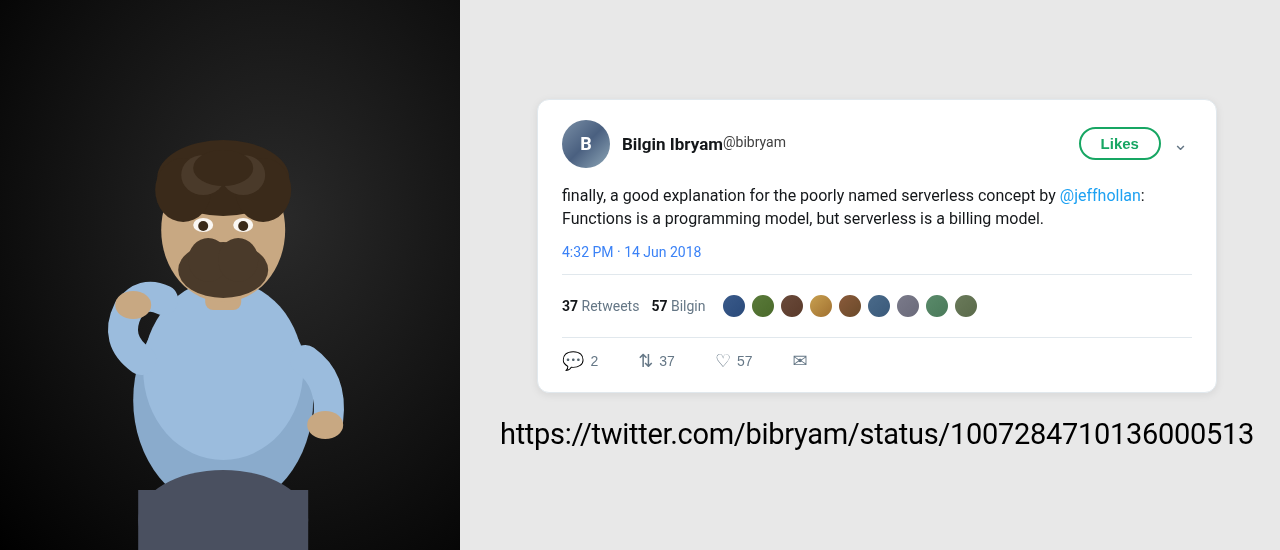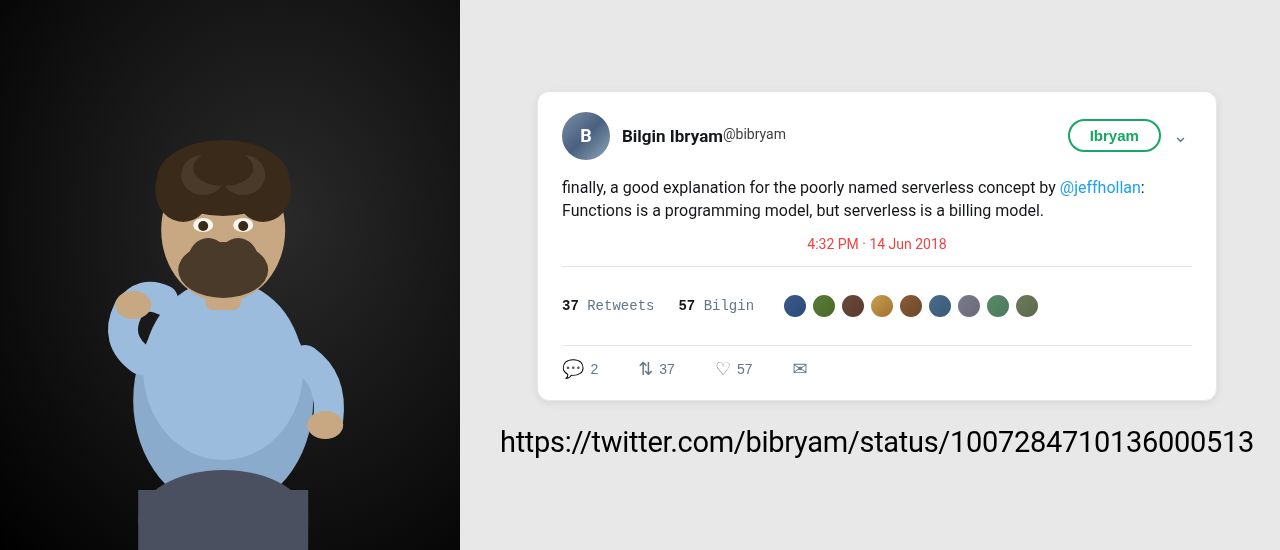--- a/index.html
+++ b/index.html
@@ -130,35 +130,33 @@
       color: #14171a;
       margin-bottom: 14px;
     }
 
     .mention {
       color: #1da1f2;
     }
 
     .tweet-timestamp {
       font-size: 14px;
-      color: #ef4444;
+      color: #3b82f6;
       margin-bottom: 14px;
-      text-align: center;
     }
 
     
     .tweet-stats {
       display: flex;
       align-items: center;
-      gap: 24px;
-      padding: 26px 0;
+      gap: 12px;
+      padding: 18px 0;
       border-top: 1px solid #e1e8ed;
       border-bottom: 1px solid #e1e8ed;
       margin-bottom: 12px;
-      font-family: Liberation Mono, monospace;
     }
 
     .stat-item {
       font-size: 14px;
       color: #657786;
     }
 
     .stat-item .stat-number {
       font-weight: 700;
       color: #14171a;
@@ -277,21 +275,21 @@
 
     <div class="tweet-header">
       <div class="tweet-user">
         <div class="avatar">B</div>
         <div class="user-info">
           <span class="user-name">Bilgin Ibryam</span>
           <span class="user-handle">@bibryam</span>
         </div>
       </div>
       <div class="tweet-header-right">
-        <button class="follow-btn">Ibryam</button>
+        <button class="follow-btn">Likes</button>
         <button class="chevron-btn">⌄</button>
       </div>
     </div>
 
     <div class="tweet-body">
       <span>finally, a good explanation for the poorly named serverless concept by </span><span class="mention">@jeffhollan</span><span>: Functions is a programming model, but serverless is a billing model.</span>
     </div>
 
     <div class="tweet-timestamp">4:32 PM · 14 Jun 2018</div>
 

